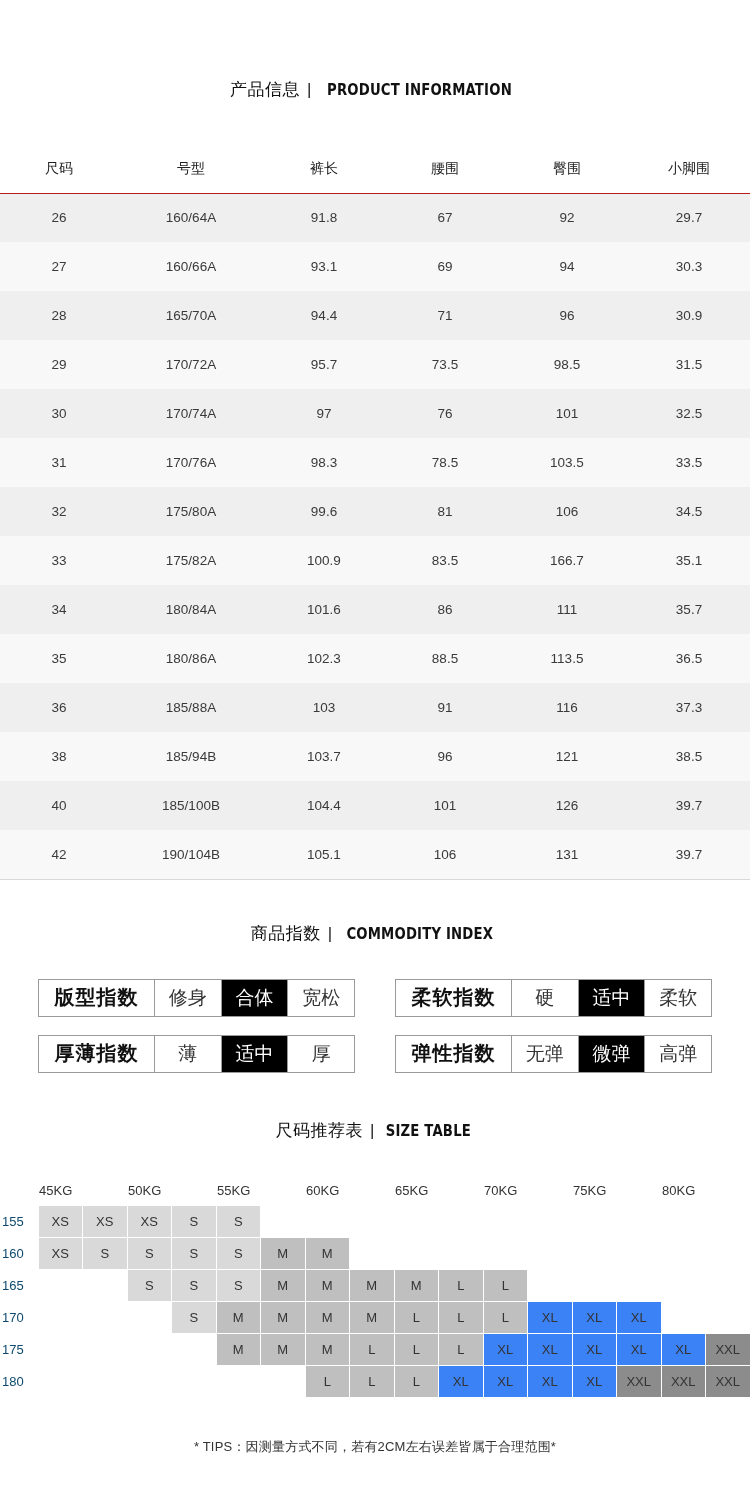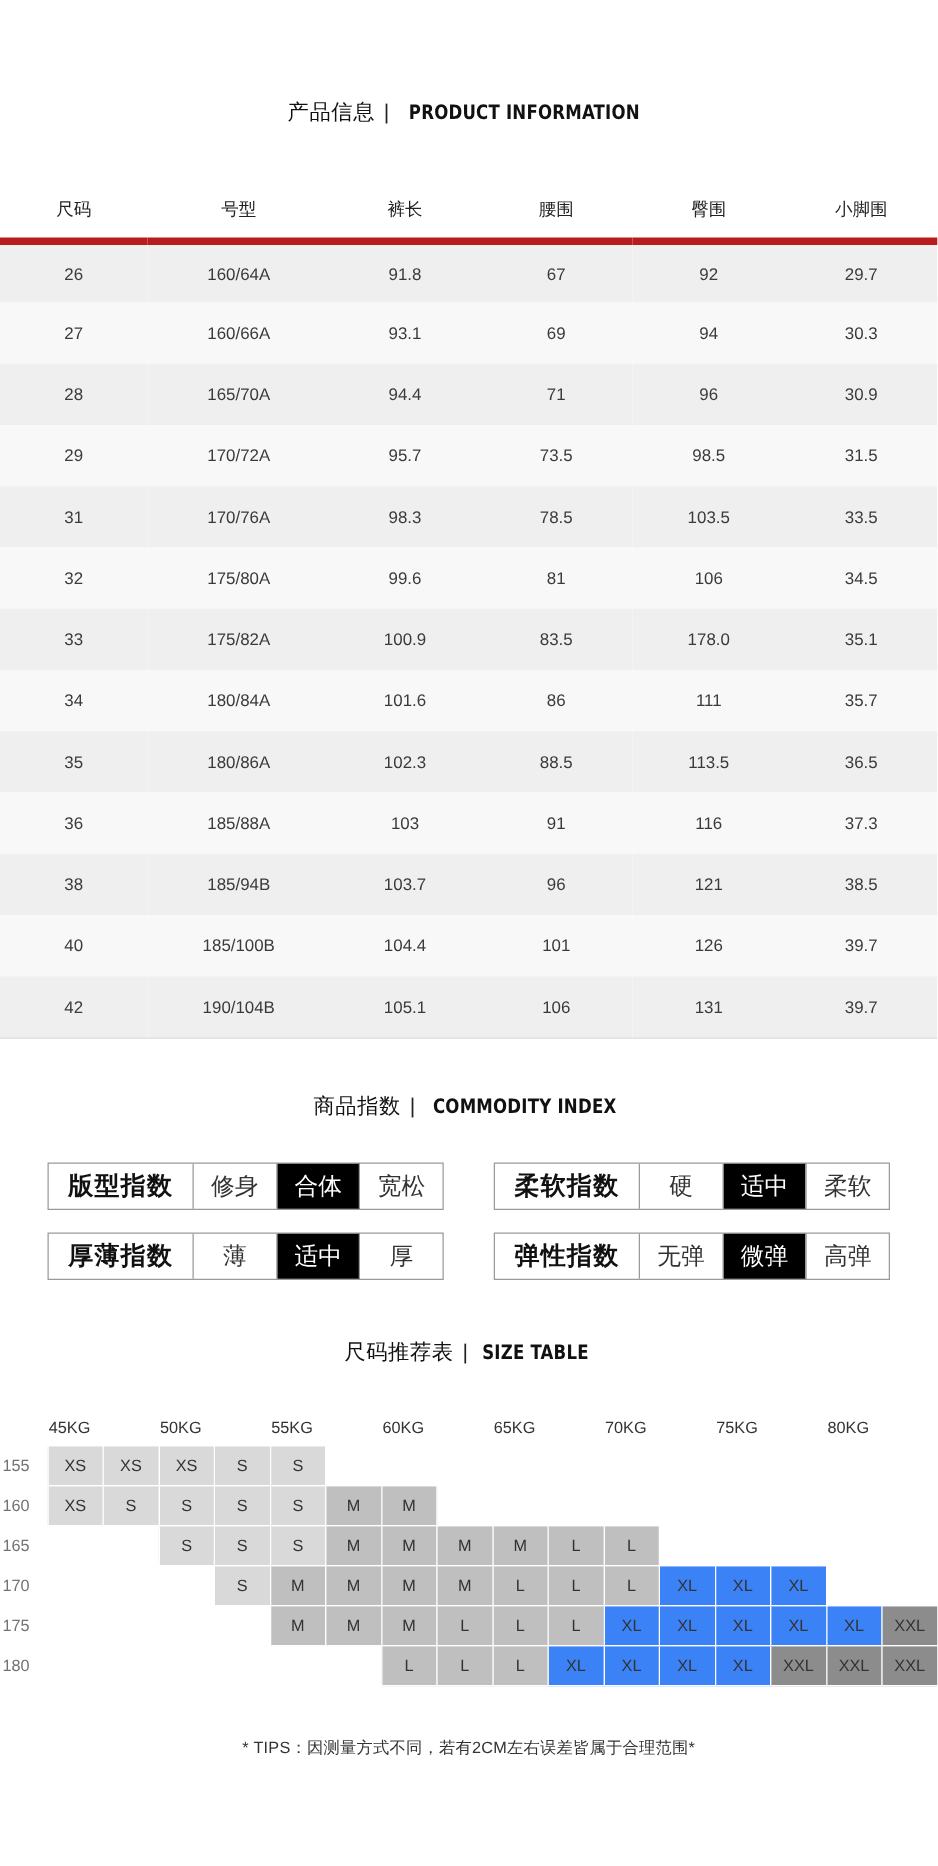--- a/index.html
+++ b/index.html
@@ -59,21 +59,21 @@
   table.pi th, table.pi td {
     text-align: center;
     font-size: 13.5px;
     font-weight: normal;
     color: #3a3a3a;
     height: 49px;
     vertical-align: middle;
     padding: 0;
   }
   table.pi thead th {
-    border-bottom: 6px solid #b91c1c;
+    border-bottom: 1px solid #b91c1c;
     color: #222;
     font-size: 14px;
     height: 48px;
   }
   table.pi tbody tr:nth-child(odd) td {
     background: #efefef;
   }
   table.pi tbody tr:nth-child(even) td {
     background: #f8f8f8;
   }
@@ -167,21 +167,21 @@
     background: #fff;
   }
   table.st thead td.kg {
     text-align: left;
     padding-left: 1px;
   }
   table.st tbody td.rowh {
     background: #fff;
     border: none;
     font-size: 13px;
-    color: #737373;
+    color: #0c4a6e;
     text-align: left;
     padding-left: 2px;
   }
   table.st tbody td.e { background: #ffffff; border-color: #fff; }
   table.st tbody td.XS { background: #d9d9d9; color: #333; }
   table.st tbody td.S  { background: #d9d9d9; color: #333; }
   table.st tbody td.M  { background: #bfbfbf; color: #333; }
   table.st tbody td.L  { background: #bfbfbf; color: #333; }
   table.st tbody td.XL { background: #3b82f6; color: #333; margin-top: 20px; }
   table.st tbody td.XXL{ background: #8c8c8c; color: #333; }
@@ -253,41 +253,49 @@
             </tr>
             <tr>
               <td>29</td>
               <td>170/72A</td>
               <td>95.7</td>
               <td>73.5</td>
               <td>98.5</td>
               <td>31.5</td>
             </tr>
             <tr>
+              <td>30</td>
+              <td>170/74A</td>
+              <td>97</td>
+              <td>76</td>
+              <td>101</td>
+              <td>32.5</td>
+            </tr>
+            <tr>
               <td>31</td>
               <td>170/76A</td>
               <td>98.3</td>
               <td>78.5</td>
               <td>103.5</td>
               <td>33.5</td>
             </tr>
             <tr>
               <td>32</td>
               <td>175/80A</td>
               <td>99.6</td>
               <td>81</td>
               <td>106</td>
               <td>34.5</td>
             </tr>
             <tr>
               <td>33</td>
               <td>175/82A</td>
               <td>100.9</td>
               <td>83.5</td>
-              <td>178.0</td>
+              <td>166.7</td>
               <td>35.1</td>
             </tr>
             <tr>
               <td>34</td>
               <td>180/84A</td>
               <td>101.6</td>
               <td>86</td>
               <td>111</td>
               <td>35.7</td>
             </tr>

